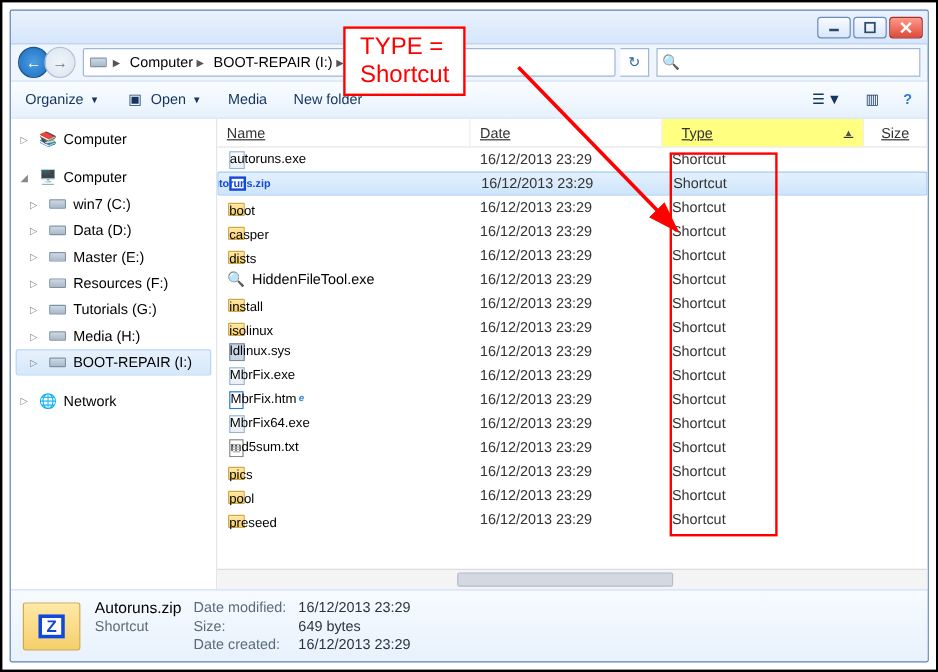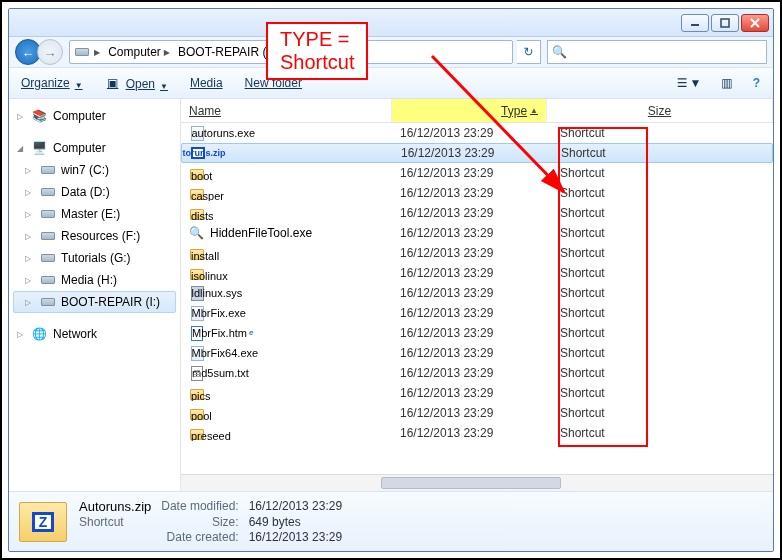--- a/index.html
+++ b/index.html
@@ -15,39 +15,39 @@
   .navcircle { width:26px; height:26px; border-radius:50%; background:radial-gradient(#4b9fe3,#1d6bbf); border:1px solid #19548e; display:flex; align-items:center; justify-content:center; color:#fff; font-size:13px; }
   .navfwd { background:radial-gradient(#f0f5fa,#dbe4ee); color:#6c7f94; border-color:#b3c3d5; margin-left:-4px;}
   .addrbar { flex:1; height:24px; background:#fff; border:1px solid #9fb6d4; border-radius:2px; display:flex; align-items:center; padding:0 4px; overflow:hidden; }
   .crumb { padding:0 4px; display:flex; align-items:center; gap:3px; white-space:nowrap;}
   .crumb .sep { color:#555; font-size:8px;}
   .addricon { width:16px; height:16px; display:inline-flex; align-items:center; justify-content:center; font-size:11px;}
   .refresh { width:24px; height:24px; border:1px solid #9fb6d4; background:#fff; display:flex; align-items:center; justify-content:center; color:#2a62a4; border-left:none; margin-left:-2px;}
   .searchbox { width:220px; height:24px; border:1px solid #9fb6d4; background:#fff; display:flex; align-items:center; padding:0 4px; }
   .searchbox input { flex:1; border:none; outline:none; font-size:12px; color:#888; font-style:italic;}
   .toolbar { height:32px; background:linear-gradient(#fafdff,#e7f1fc); border-top:1px solid #d4e3f6; border-bottom:1px solid #d4e3f6; display:flex; align-items:center; padding:0 8px; gap:14px; }
-  .tbtn { display:flex; align-items:flex-end; gap:5px; color:#14355d; cursor:pointer; padding:3px 4px;text-decoration:underline;}
+  .tbtn { display:flex; align-items:center; gap:5px; color:#14355d; cursor:pointer; padding:3px 4px;}
   .tbtn .caret { font-size:8px; color:#14355d;}
   .tright { margin-left:auto; display:flex; align-items:center; gap:10px; color:#14355d; }
   .viewsel { display:flex; align-items:center; gap:2px; border:1px solid transparent; padding:2px 4px;}
   .body { flex:1; display:flex; background:#fff; overflow:hidden; }
   .nav { width:172px; border-right:1px solid #e5e5e5; padding:6px 4px; overflow:auto;}
   .navgroup { margin-bottom:10px;}
   .navitem, .navgroup .navhead { display:flex; align-items:center; gap:5px; padding:3px 4px 3px 12px; cursor:pointer; white-space:nowrap; }
   .navgroup .navhead { padding-left:4px; font-weight:400;}
   .navgroup .caret { width:10px; font-size:8px; color:#888; display:inline-block;}
   .navitem.sel { background:linear-gradient(#e7f1fc,#d6e8fb); border:1px solid #b5d5f8; border-radius:2px; padding:2px 3px 2px 11px;}
   .iconbox { width:16px; height:16px; display:inline-flex; align-items:center; justify-content:center; font-size:12px;}
   .drive { background:linear-gradient(#cdd9e5,#aab9c9); border:1px solid #7f92a5; border-radius:1px; height:8px; width:14px;}
   .list { flex:1; display:flex; flex-direction:column; overflow:hidden;}
   .cols { height:24px; display:flex; align-items:center; border-bottom:1px solid #e5e5e5; font-size:12px; color:#333; user-select:none;}
   .col { padding:0 8px; border-right:1px solid #eee; height:100%; display:flex; align-items:center; gap:3px; cursor:pointer;text-decoration:underline;}
   .col.name { width:211px;}
   .col.date { width:160px;}
-  .col.type { width:155px; background:#ffff80; justify-content:flex-end;padding-left:16px;}
+  .col.type { width:168px; background:#ffff80; justify-content:space-between;padding-left:16px;}
   .col.size { flex:1;justify-content:center;}
   .col .sort { font-size:8px; color:#555;}
   .filelist { flex:1; overflow-y:auto; overflow-x:hidden;}
   .row { height:20px; display:flex; align-items:center; padding:0; }
   .row.sel { background:linear-gradient(#e4f0fd,#cde5fb); border:1px solid #9cc8f3; border-radius:2px; height:20px;}
   .cell { padding:0 8px; white-space:nowrap; overflow:hidden; text-overflow:ellipsis;}
   .cell.name { width:211px; display:flex; align-items:center; gap:5px;}
   .cell.date { width:160px; color:#333;}
   .cell.type { width:155px; color:#333;}
   .cell.size { flex:1;}
@@ -61,21 +61,21 @@
   .htmicon::after{content:"e"; color:#2b7bd3; font-size:8px; position:relative; left:2px; top:-2px; font-weight:bold; font-style:italic;}
   .sysicon { width:13px; height:15px; background:#cbd6e4; border:1px solid #7b8ea3;}
   .magicon { font-size:12px;}
   .scrollhint { height:17px; background:#f4f4f4; border-top:1px solid #ddd; display:flex;}
   .scrollhint .track { flex:1; position:relative;}
   .scrollhint .thumb { position:absolute; left:200px; width:180px; top:2px; bottom:2px; background:#d2d9e2; border:1px solid #b3bcc8; border-radius:2px;}
   .details { height:60px; background:linear-gradient(#f6fbff,#e8f1fc); border-top:1px solid #d4e3f6; display:flex; align-items:center; padding:4px 10px; gap:12px;}
   .bigicon { width:48px; height:40px; background:linear-gradient(#ffe9a8,#f5cf6b); border:1px solid #d1a945; border-radius:2px; display:flex; align-items:center; justify-content:center;}
   .bigicon .zipicon { width:22px; height:20px; border-width:3px; font-size:14px;}
   .detcol { display:grid; grid-template-columns:auto auto auto auto; column-gap:10px; row-gap:1px; font-size:12px;}
-  .detcol .lab { color:#5c6b7a; text-align:right;}
+  .detcol .lab { color:#5c6b7a; text-align:left;}
   .detcol .val { color:#2a3440;}
   .detcol .fname { font-size:13px; color:#000; grid-column:1;}
   
   .annot { position:absolute; pointer-events:none; z-index:50;}
   .annobox { position:absolute; border:2px solid #ff0000;}
   .annolabel { position:absolute; border:2px solid #ff0000; background:#fff; color:#ff0000; font-size:20px; font-weight:500; padding:4px 12px;}
 </style>
 </head>
 <body>
 <div class="shot">
@@ -233,20 +233,23 @@
               <span>Network</span>
             </div>
       </div>
     </div>
 
     <div class="list">
       <div class="cols">
         <div class="col name">
               <span>Name</span>
             </div>
+        <div class="col date">
+              <span>Date</span>
+            </div>
         <div class="col type">
               <span>Type</span>
               <span class="sort">▲</span>
             </div>
         <div class="col size">
               <span>Size</span>
             </div>
       </div>
       <div class="filelist" id="filelist">
             <div class="row">
@@ -447,21 +450,21 @@
       <span></span>
       <span style="grid-column:1;"></span>
       <span class="lab">Date created:</span>
       <span class="val">16/12/2013 23:29</span>
       <span></span>
     </div>
   </div>
 </div>
 
 <div class="annot">
-  <div class="annolabel" style="left:264px; top:20px;">TYPE = Shortcut</div>
+  <div class="annolabel" style="left:284px; top:20px;">TYPE = Shortcut</div>
   <div class="annobox" style="left:556px; top:125px; width:90px; height:320px;"></div>
   <svg style="position:absolute;left:0;top:0;width:782px;height:560px;overflow:visible;">
     <defs>
           <marker id="ah" markerWidth="10" markerHeight="10" refX="8" refY="3" orient="auto">
             <path d="M0,0 L9,3 L0,6 Z" fill="#ff0000"></path>
           </marker>
         </defs>
     <line x1="430" y1="54" x2="562" y2="190" stroke="#ff0000" stroke-width="3" marker-end="url(#ah)"></line>
   </svg>
 </div>

